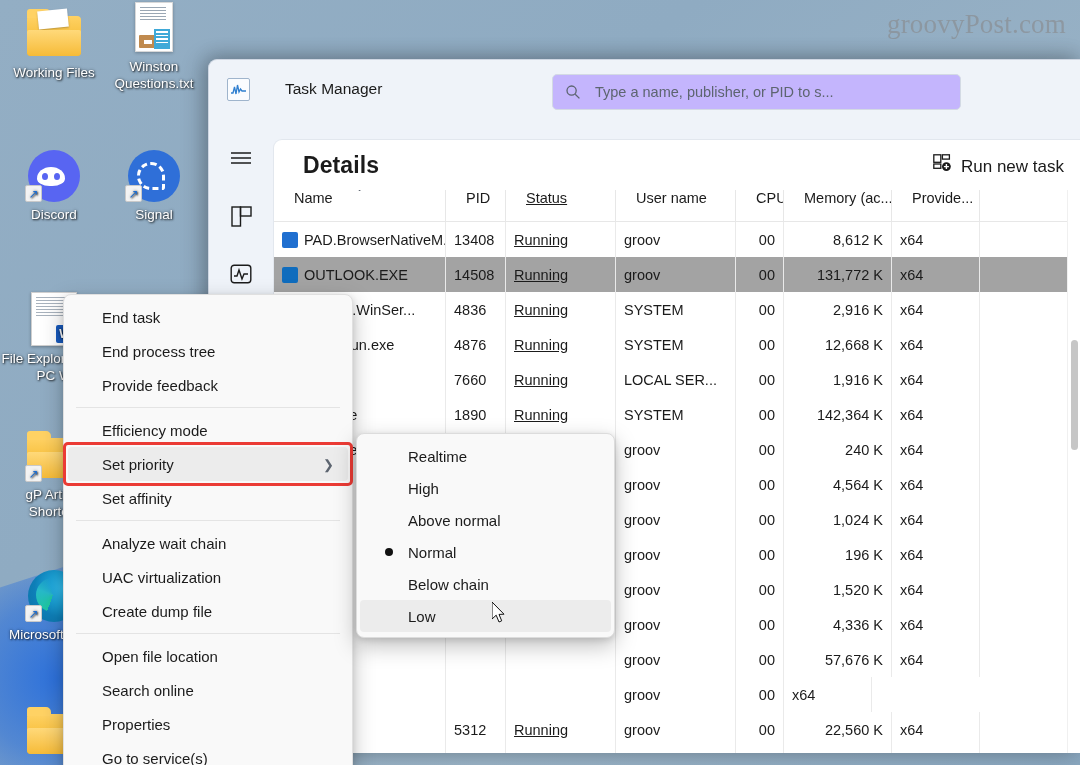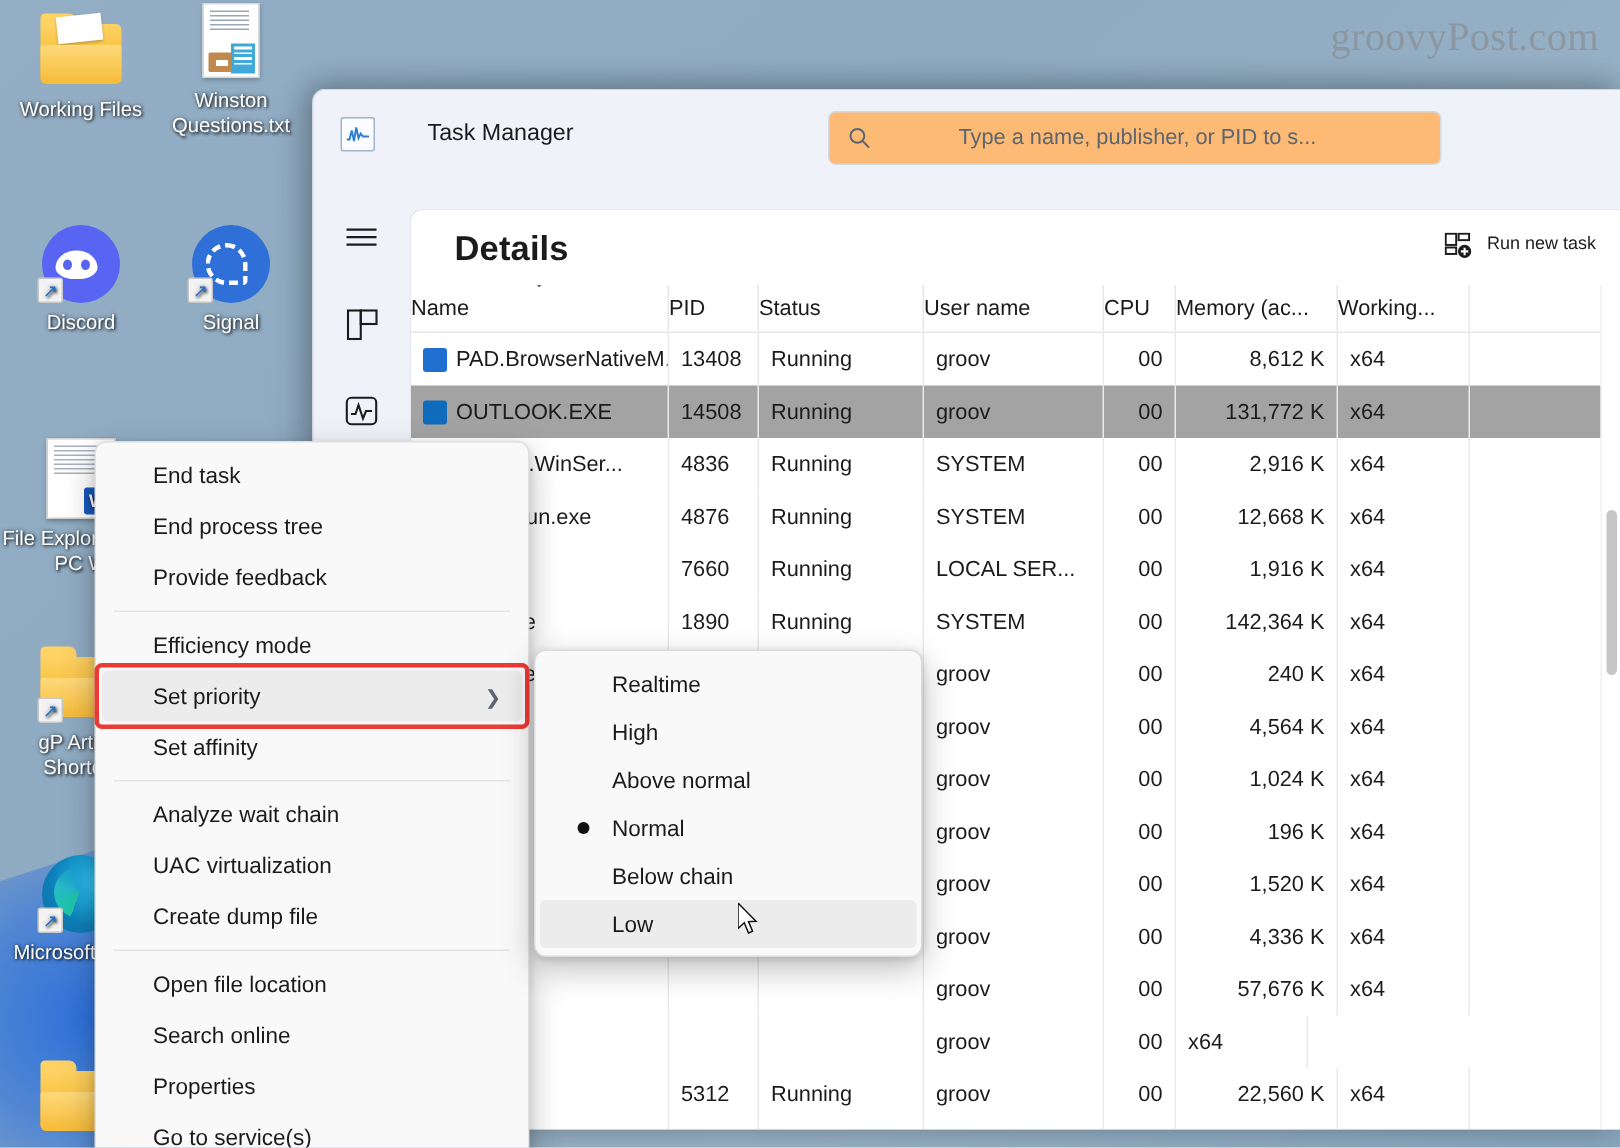--- a/index.html
+++ b/index.html
@@ -124,22 +124,22 @@
     overflow:hidden;
   }
   #tm-titlebar{ height:58px; display:flex; align-items:center; padding-left:18px; }
   #tm-appicon{
     width:23px;height:23px;border:1px solid #9fb4cc;border-radius:2px;background:#fafcff;
     display:flex;align-items:center;justify-content:center;margin-right:35px;
   }
   #tm-title{ font-size:15.5px; color:#1b1b1b; }
   #tm-search{
     position:absolute; left:343px; top:14px; width:409px; height:36px;
-    background:#fdba74; border:1px solid #d3dae4; border-radius:5px;
-    display:flex; align-items:center; padding:0 12px;gap:44px;
+    background:#c4b5fd; border:1px solid #d3dae4; border-radius:5px;
+    display:flex; align-items:center; padding:0 12px;
   }
   #tm-search .sicon{ color:#5c6470; margin-right:14px; display:flex; }
   #tm-search .sph{ color:#5d6570; font-size:14.5px; }
 
   
   #tm-sidebar{
     position:absolute; left:0; top:58px; width:64px; bottom:0;
     display:flex; flex-direction:column; align-items:center; padding-top:20px;
   }
   .rail-btn{
@@ -150,52 +150,52 @@
   
   #tm-content{
     position:absolute; left:64px; top:79px; right:0; bottom:0;
     background:#ffffff; border-top-left-radius:9px;
     border-top:1px solid #e2e7ee; border-left:1px solid #e2e7ee;
     overflow:hidden;
   }
   #tm-header{ height:50px; display:flex; align-items:center; padding:0 0 0 29px; }
   #tm-pagetitle{ font-size:23px; font-weight:bold; color:#1b1b1b; letter-spacing:.1px;}
   #tm-runtask{
-    margin-left:auto; margin-right:6px; display:flex; align-items:flex-start; gap:9px;
-    font-size:12px; color:#1b1b1b; padding:6px 10px; border-radius:4px;
+    margin-left:auto; margin-right:6px; display:flex; align-items:flex-end; gap:9px;
+    font-size:17px; color:#1b1b1b; padding:6px 10px; border-radius:4px;
   }
 
   
   #proc-table{ position:absolute; left:0; right:0; top:50px; bottom:0; }
   .thead{
     display:flex; height:32px; align-items:center;
     border-bottom:1px solid #e7e7e7; position:relative;
   }
   .thead .th{
-    font-size:14.5px; color:#1b1b1b; padding:0 0; height:100%;
-    display:flex; align-items:center; border-right:1px solid #e7e7e7;
+    font-size:14.5px; color:#1b1b1b; padding:0 20px; height:100%;
+    display:flex; border-right:1px solid #e7e7e7;
     white-space:nowrap; overflow:hidden; position:relative;
   }
   .sortcaret{ position:absolute; left:50%; top:-9px; transform:translateX(-50%); color:#5d6570; font-size:11px;}
   .tbody{ position:absolute; left:0; right:0; top:32px; bottom:0; }
   .trow{ display:flex; height:35px; align-items:center; }
   .trow.selected{ background:#a3a3a3; }
   .trow .td{
     font-size:14.5px; color:#1b1b1b; padding:0 8px; height:100%;
     display:flex; align-items:center; border-right:1px solid #eaeaea;
     white-space:nowrap; overflow:hidden;
   }
   .td.num{ justify-content:flex-end; }
   .td.name{ gap:6px; }
   .procicon{ width:16px;height:16px;flex:0 0 16px;border-radius:2px;}
 
   
   .c-name{ width:172px; }
   .c-pid{  width:60px; }
-  .c-status{ width:110px; }
+  .c-status{ width:110px;text-decoration:underline; }
   .c-user{ width:120px; }
   .c-cpu{  width:48px; }
   .c-mem{  width:108px; }
   .c-arch{ width:88px; }
   .c-tail{ flex:1 1 auto; }
 
   
   #tm-scroll{
     position:absolute; right:0; top:50px; bottom:0; width:13px; background:#fff;
     border-left:1px solid #f0f0f0;
@@ -417,21 +417,21 @@
           <div class="th c-user">
             <span>User name</span>
           </div>
           <div class="th c-cpu">
             <span>CPU</span>
           </div>
           <div class="th c-mem">
             <span>Memory (ac...</span>
           </div>
           <div class="th c-arch">
-            <span>Working...</span>
+            <span>Provide...</span>
           </div>
           <div class="th c-tail"></div>
         </div>
       <div class="tbody" id="tbody">
           <div class="trow">
             <div class="td c-name name">
               <span class="procicon" style="background: rgb(31, 111, 208);"></span>
               <span>PAD.BrowserNativeM...</span>
             </div>
             <div class="td c-pid">

